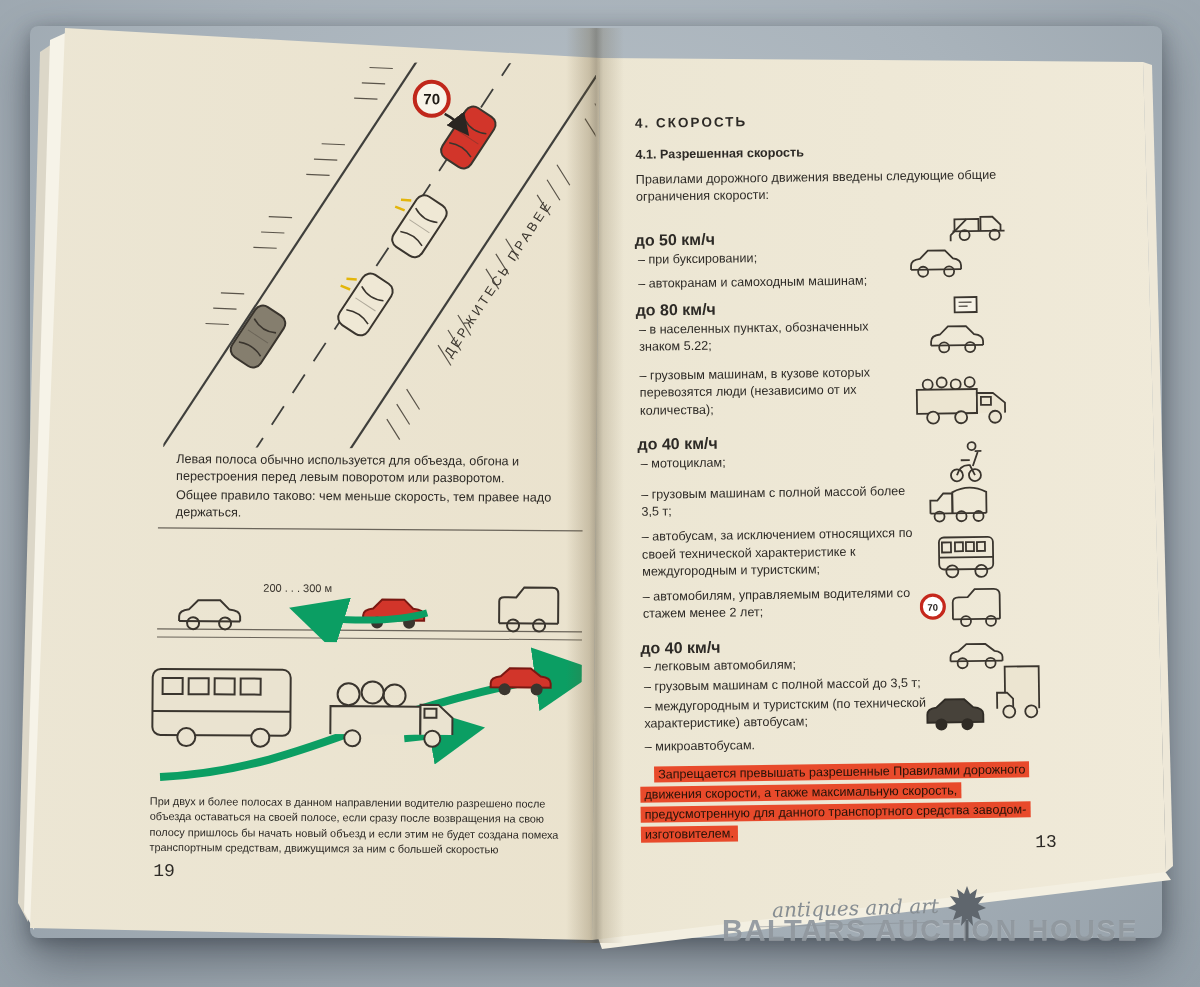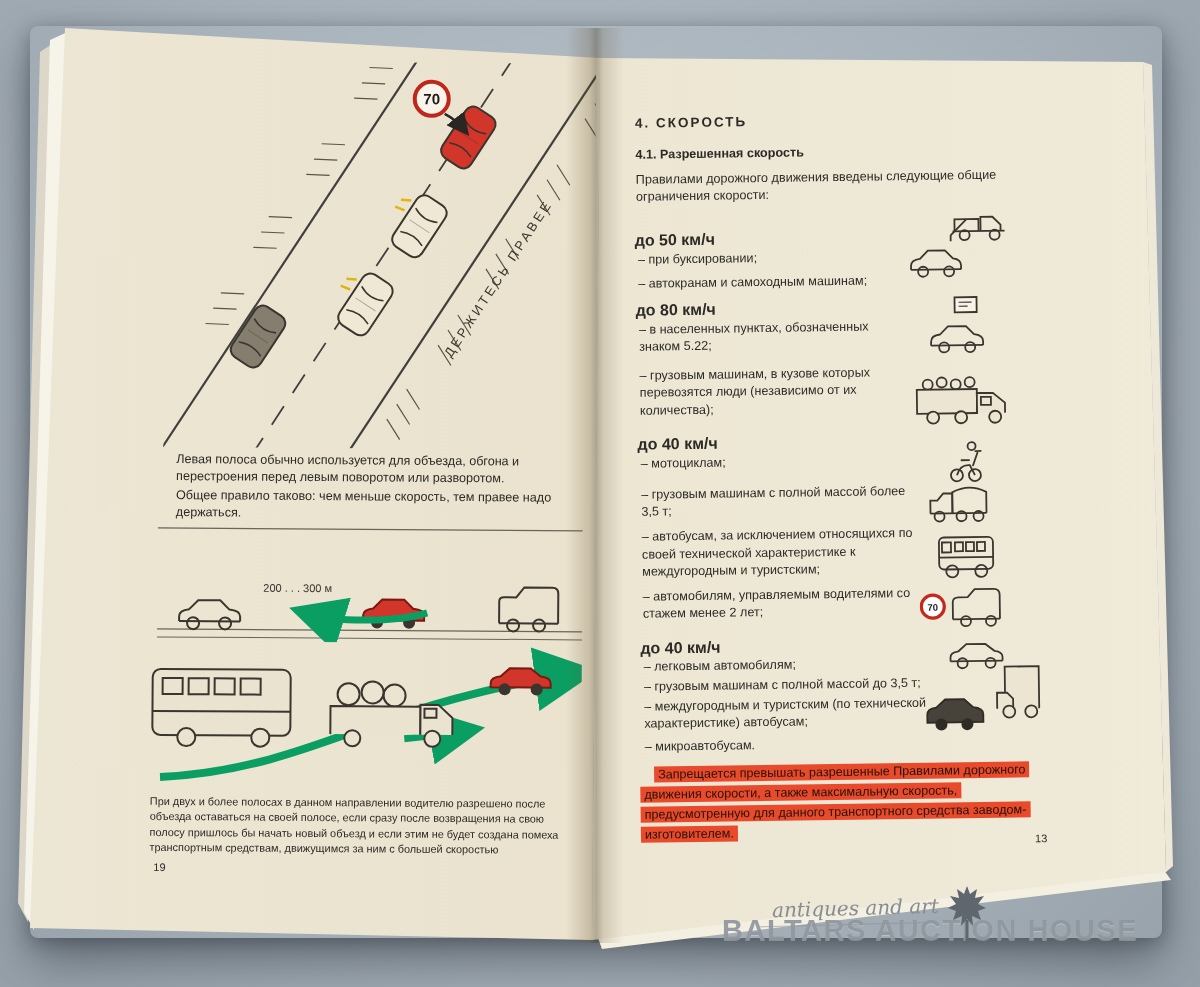--- a/index.html
+++ b/index.html
@@ -16,21 +16,21 @@
   .page-left{inset:0;clip-path:polygon(65px 28px,600px 58px,592px 940px,30px 928px);
     background:linear-gradient(to right,#ece6d4 0%,#eae2cd 55%,#dbd0b5 88%,#c6b897 100%);}
   .page-right{inset:0;clip-path:polygon(600px 58px,1143px 62px,1166px 872px,592px 940px);
     background:linear-gradient(to left,#f0ead9 0%,#ece6d3 52%,#ddd2b8 90%,#c8b996 100%);}
   .spine{left:566px;top:28px;width:58px;height:915px;pointer-events:none;
     background:linear-gradient(90deg,rgba(105,88,52,0) 0%,rgba(105,88,52,.26) 40%,rgba(62,50,26,.34) 52%,rgba(105,88,52,.2) 64%,rgba(105,88,52,0) 100%);}
   .lp-rot{position:absolute;inset:0;transform:rotate(.4deg);}
   .rp-rot{position:absolute;inset:0;transform:rotate(-.8deg);transform-origin:620px 480px;}
   .para{font-size:12.6px;line-height:1.38;}
   .small{font-size:10.9px;line-height:1.42;}
-  .pagenum{font-size:11px;}
+  .pagenum{font-size:18px;font-family:Liberation Mono, monospace;}
   .rp-heading{font-size:13.5px;font-weight:bold;letter-spacing:2px;}
   .rp-sub{font-size:12.6px;font-weight:bold;}
   .limit{font-size:16px;font-weight:bold;}
   .items .item{font-size:12.6px;line-height:1.36;margin-bottom:7px;}
   .warning{font-size:12.6px;line-height:1.58;text-indent:14px;}
   .warning .hl{background:#e84a2b;color:#241208;padding:1px 4px;
     -webkit-box-decoration-break:clone;box-decoration-break:clone;}
   .wm-script{font-family:"DejaVu Serif","Liberation Serif",serif;font-style:italic;
     font-size:20px;color:#868d92;transform:rotate(-1.5deg);}
   .wm-flourish{height:1px;background:rgba(134,141,146,.55);transform:rotate(-1.5deg);}

